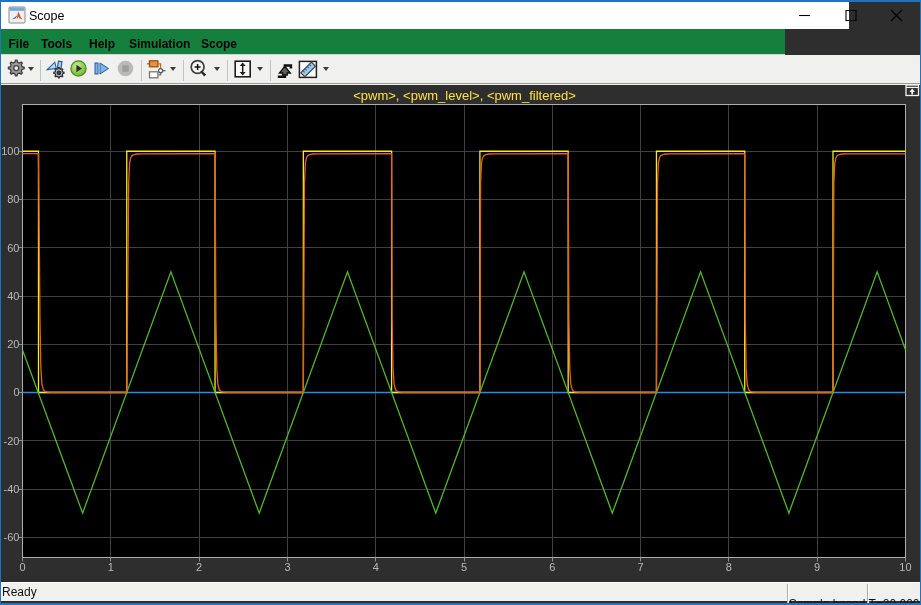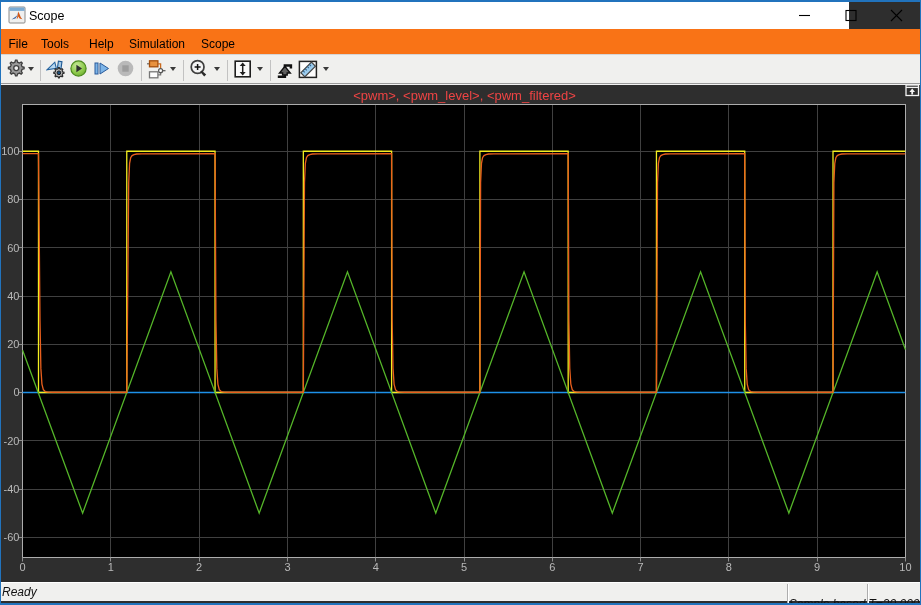--- a/index.html
+++ b/index.html
@@ -2,28 +2,28 @@
 <html><head>
 <meta charset="utf-8">
 <style>
 * { margin:0; padding:0; box-sizing:border-box; }
 html,body { width:921px; height:605px; overflow:hidden; }
 body { font-family:"Liberation Sans", sans-serif; position:relative; background:#2e2e2e; }
 .abs { position:absolute; }
 #winborder { left:0; top:0; width:921px; height:605px; border:1.5px solid #2173bd; border-top:2px solid #2173bd; border-bottom:2px solid #2173bd; pointer-events:none; z-index:50; }
 #titlebar { left:1px; top:2px; width:848px; height:27px; background:#ffffff; }
 #titletxt { left:28px; top:7px; font-size:12.5px; color:#000; }
-#menubar { left:1px; top:29px; width:919px; height:26px; background:#f97316; border-bottom:1px solid #d5d5d5; }
+#menubar { left:1px; top:29px; width:784px; height:26px; background:#15803d; border-bottom:1px solid #d5d5d5;font-weight:bold; }
 .mi { position:absolute; top:8px; font-size:12px; color:#000; }
 #toolbar { left:1px; top:55px; width:919px; height:29px; background:#f0f0ee; border-bottom:1px solid #9a9a9a; }
 .sep { position:absolute; top:5px; width:1px; height:21px; background:#c2c2c2; }
 .dd { position:absolute; width:0; height:0; border-left:3.5px solid transparent; border-right:3.5px solid transparent; border-top:4px solid #3a3a3a; }
 #panel { left:1px; top:84px; width:919px; height:498px; background:#2e2e2e; border-top:1px solid #f2f2f2; }
-#ptitle { left:23px; top:88px; width:883px; text-align:center; font-size:13px; color:#ef4444; }
-#statusbar { left:1px; top:582px; width:919px; height:19px; background:#f0f0ee; border-top:1px solid #ffffff; font-size:12px; color:#111;font-style:italic; }
+#ptitle { left:23px; top:88px; width:883px; text-align:center; font-size:13px; color:#fde047; }
+#statusbar { left:1px; top:582px; width:919px; height:19px; background:#f0f0ee; border-top:1px solid #ffffff; font-size:12px; color:#111; }
 #ready { position:absolute; left:1px; top:2px; }
 .scell { position:absolute; top:1px; height:19px; border-left:1px solid #adadad; box-shadow:inset 1px 0 0 #ffffff; text-align:center; font-size:12px; padding-top:13px; }
 .yl { font-size:11px; fill:#b9b9b9; text-anchor:end; font-family:"Liberation Sans",sans-serif; }
 .xl { font-size:11px; fill:#b9b9b9; text-anchor:middle; font-family:"Liberation Sans",sans-serif; }
 .g { stroke:#404040; stroke-width:1; }
 .t { stroke:#8f8f8f; stroke-width:1; }
 .s { fill:none; stroke-width:1.3; }
 </style>
 </head>
 <body>

